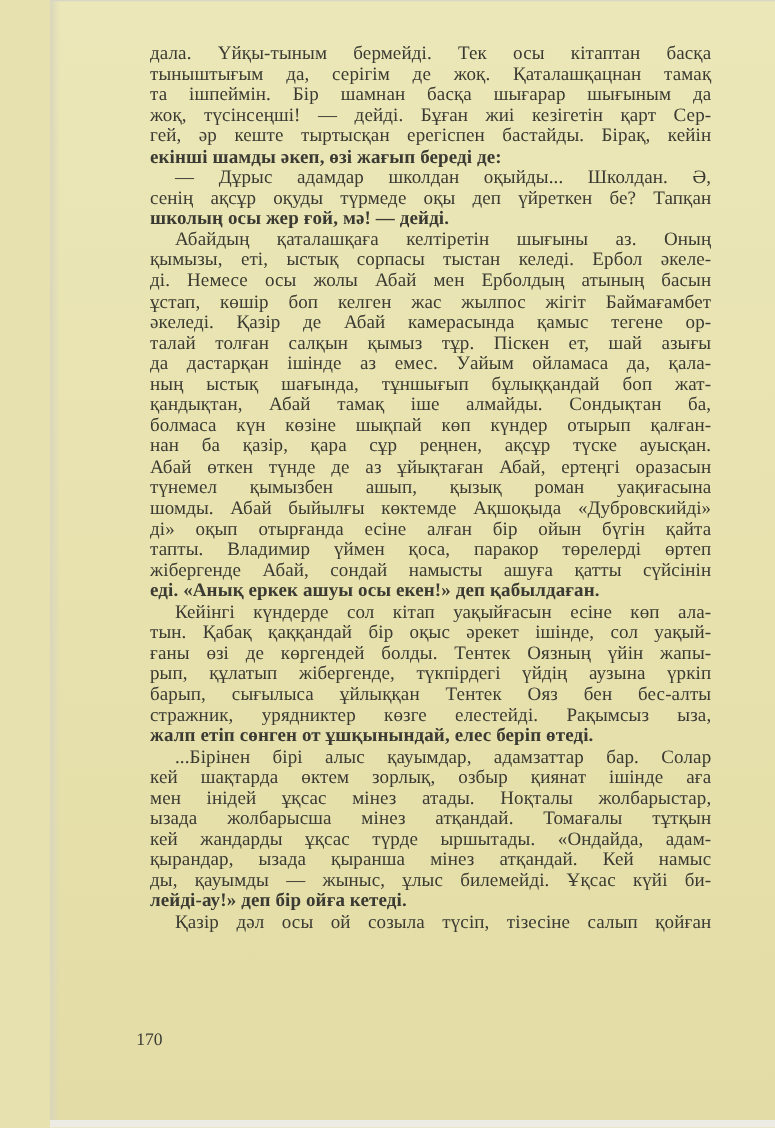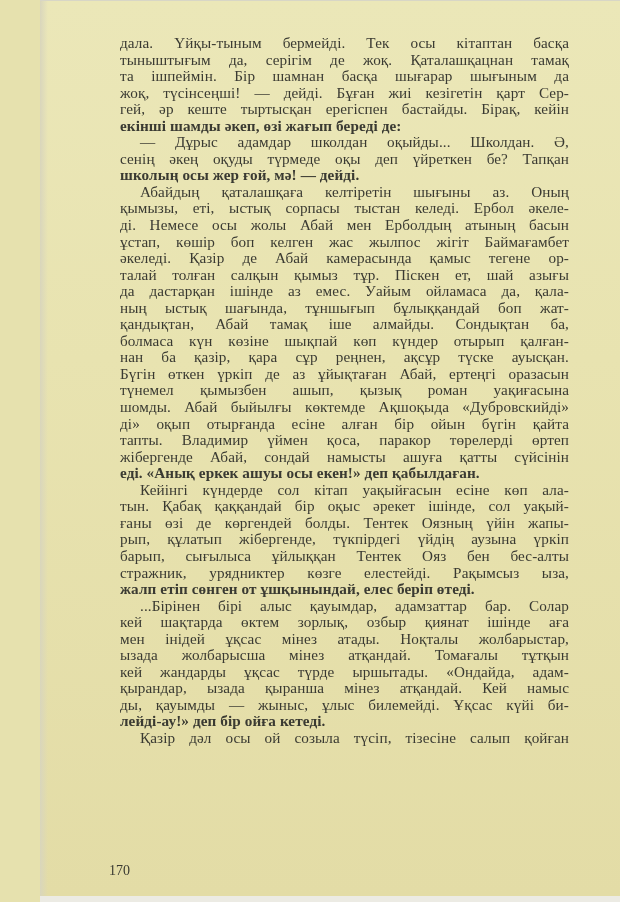--- a/index.html
+++ b/index.html
@@ -31,54 +31,54 @@
     letter-spacing: 0.1px;
   }
   .line {
     display: block; white-space: nowrap;
     text-align: justify; text-align-last: justify;
     height: 16.55px;
   }
   .line.last { text-align-last: left; font-weight: bold; }
   .line.indent { padding-left: 20px; }
   .page-number {
-    position: absolute; left: 69px; top: 862px;
+    position: absolute; left: 69px; top: 824px;
     font-size: 14px; color: #3a3a32;
   }
   .ghost-mark {
     position: absolute; left: 597px; top: 50px;
     font-size: 16px; color: #d8d3a4; opacity: 0.7;
   }
 </style>
 </head>
 <body>
 
 <div class="page">
   <div class="text-block" id="text-block">
       <span class="line">дала. Үйқы-тыным бермейді. Тек осы кітаптан басқа</span>
       <span class="line">тыныштығым да, серігім де жоқ. Қаталашқацнан тамақ</span>
       <span class="line">та ішпеймін. Бір шамнан басқа шығарар шығыным да</span>
       <span class="line">жоқ, түсінсеңші! — дейді. Бұған жиі кезігетін қарт Сер-</span>
       <span class="line">гей, әр кеште тыртысқан ерегіспен бастайды. Бірақ, кейін</span>
       <span class="line last">екінші шамды әкеп, өзі жағып береді де:</span>
       <span class="line indent">— Дұрыс адамдар школдан оқыйды... Школдан. Ә,</span>
-      <span class="line">сенің әкең оқуды түрмеде оқы деп үйреткен бе? Тапқан</span>
+      <span class="line">сенің ақсұр оқуды түрмеде оқы деп үйреткен бе? Тапқан</span>
       <span class="line last">школың осы жер ғой, мә! — дейді.</span>
       <span class="line indent">Абайдың қаталашқаға келтіретін шығыны аз. Оның</span>
       <span class="line">қымызы, еті, ыстық сорпасы тыстан келеді. Ербол әкеле-</span>
       <span class="line">ді. Немесе осы жолы Абай мен Ерболдың атының басын</span>
       <span class="line">ұстап, көшір боп келген жас жылпос жігіт Баймағамбет</span>
       <span class="line">әкеледі. Қазір де Абай камерасында қамыс тегене ор-</span>
       <span class="line">талай толған салқын қымыз тұр. Піскен ет, шай азығы</span>
       <span class="line">да дастарқан ішінде аз емес. Уайым ойламаса да, қала-</span>
       <span class="line">ның ыстық шағында, тұншығып бұлыққандай боп жат-</span>
       <span class="line">қандықтан, Абай тамақ іше алмайды. Сондықтан ба,</span>
       <span class="line">болмаса күн көзіне шықпай көп күндер отырып қалған-</span>
       <span class="line">нан ба қазір, қара сұр реңнен, ақсұр түске ауысқан.</span>
-      <span class="line">Бүгін өткен үркіп де аз ұйықтаған Абай, ертеңгі оразасын</span>
+      <span class="line">Абай өткен түнде де аз ұйықтаған Абай, ертеңгі оразасын</span>
       <span class="line">түнемел қымызбен ашып, қызық роман уақиғасына</span>
       <span class="line">шомды. Абай быйылғы көктемде Ақшоқыда «Дубровскийді»</span>
       <span class="line">ді» оқып отырғанда есіне алған бір ойын бүгін қайта</span>
       <span class="line">тапты. Владимир үймен қоса, паракор төрелерді өртеп</span>
       <span class="line">жібергенде Абай, сондай намысты ашуға қатты сүйсінін</span>
       <span class="line last">еді. «Анық еркек ашуы осы екен!» деп қабылдаған.</span>
       <span class="line indent">Кейінгі күндерде сол кітап уақыйғасын есіне көп ала-</span>
       <span class="line">тын. Қабақ қаққандай бір оқыс әрекет ішінде, сол уақый-</span>
       <span class="line">ғаны өзі де көргендей болды. Тентек Оязның үйін жапы-</span>
       <span class="line">рып, құлатып жібергенде, түкпірдегі үйдің аузына үркіп</span>

